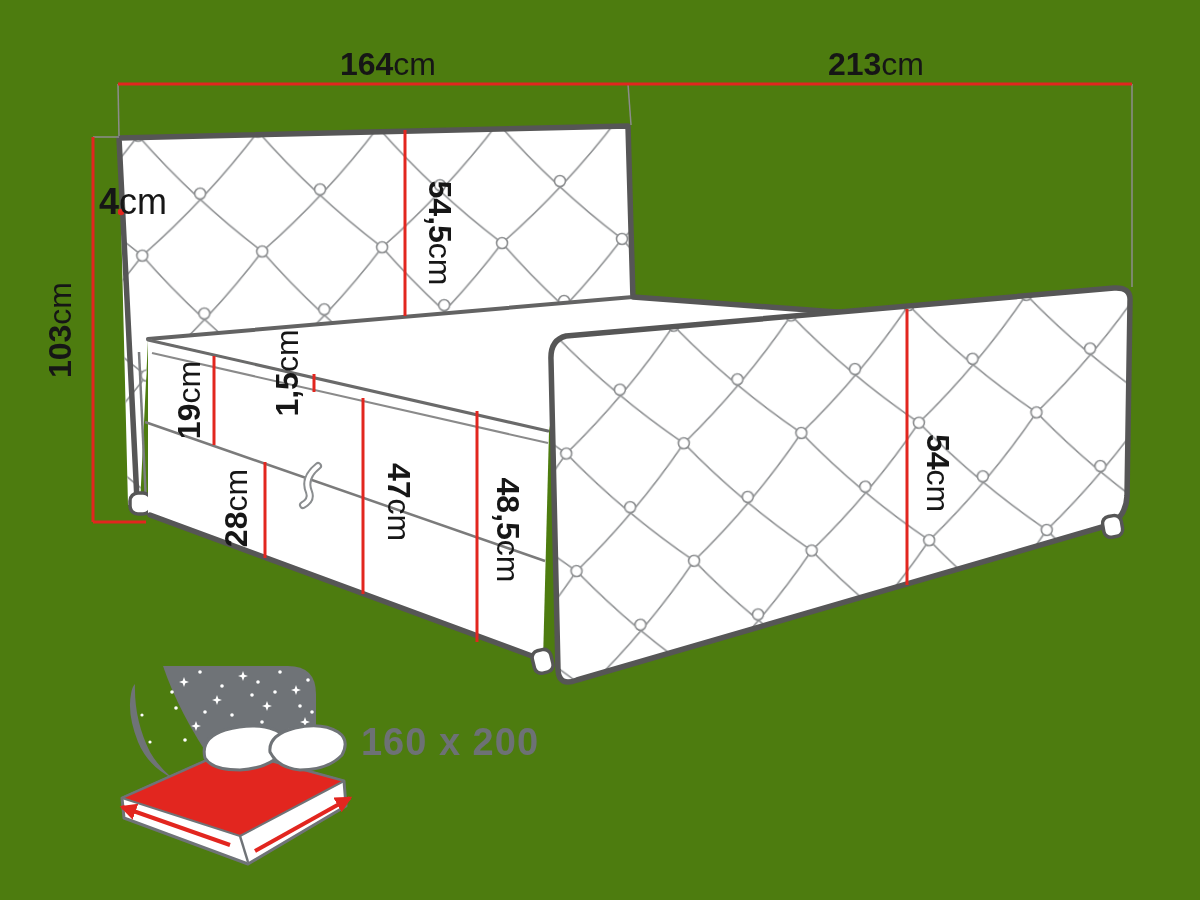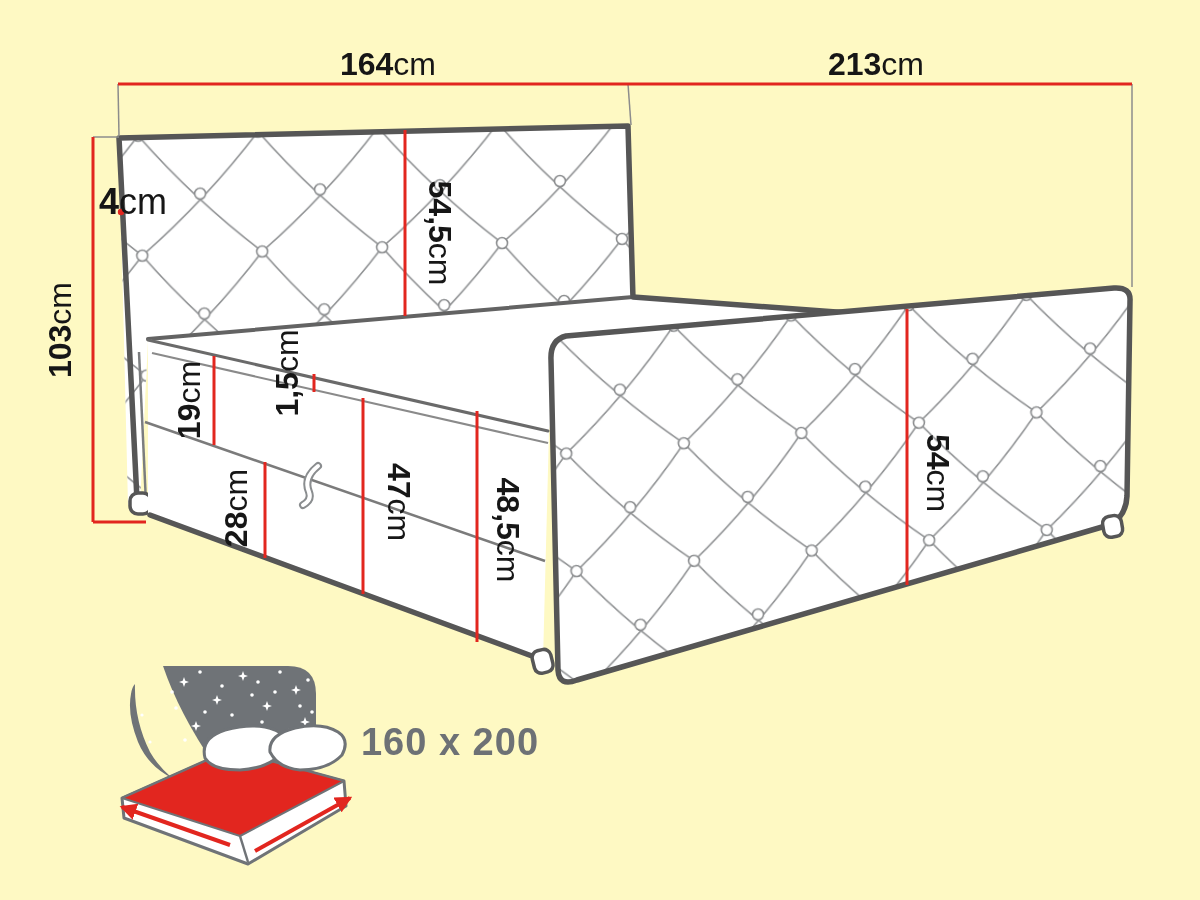--- a/index.html
+++ b/index.html
@@ -1,16 +1,16 @@
 <!DOCTYPE html>
 <html><head>
 <meta charset="utf-8">
 <style>
   html,body{margin:0;padding:0;background:#ffffff;}
-  .stage{width:1200px;height:900px;position:relative;background:#fef9c3;overflow:hidden;}
+  .stage{width:1200px;height:900px;position:relative;background:#4d7c0f;overflow:hidden;}
   svg{display:block;}
   text{font-family:"Liberation Sans","DejaVu Sans",sans-serif;fill:#161616;}
   .num{font-weight:bold;}
   .unit{font-weight:normal;}
   .dimtext{font-size:32px;}
   .dimtext-big{font-size:32px;}
   .badge-text{font-size:38px;font-weight:bold;fill:#6d7175;letter-spacing:1px;}
 </style>
 </head>
 <body>

